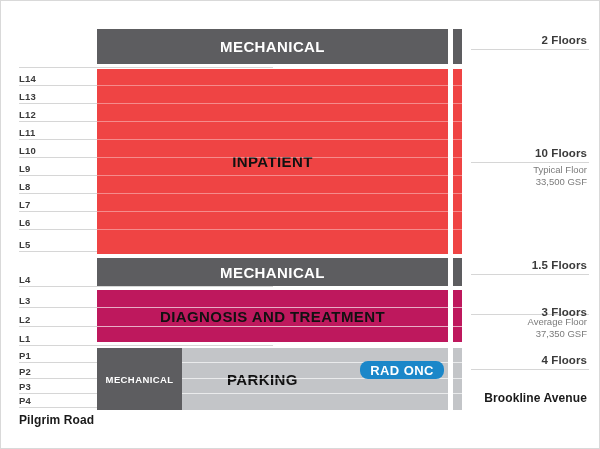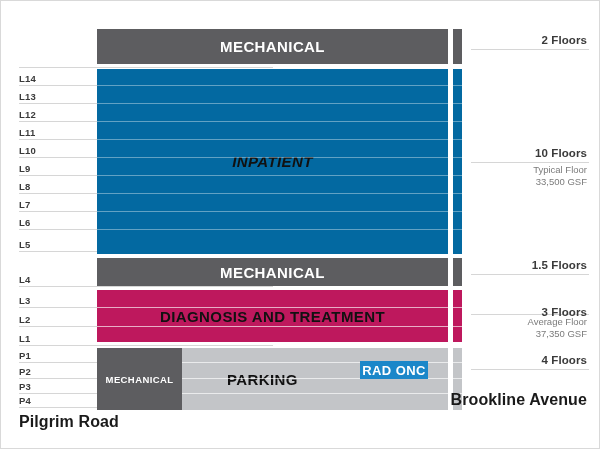--- a/index.html
+++ b/index.html
@@ -54,22 +54,21 @@
     white-space: nowrap;
   }
   .b-mech {
     background: #5d5d60;
   }
   .b-mech .block-label {
     color: #ffffff;
     font-size: 15px;
   }
   .b-inpatient {
-    background: #0369a1;
-    font-style: italic;
+    background: #ef4444;
   }
   .b-inpatient .block-label {
     color: #111111;
     font-size: 15px;
   }
   .b-dt {
     background: #be185d;
   }
   .b-dt .block-label {
     color: #111111;
@@ -129,21 +128,21 @@
     font-size: 9.5px;
     color: #7b7b7b;
     text-align: right;
     white-space: nowrap;
     line-height: 11.5px;
   }
 
   
   .street {
     position: absolute;
-    font-size: 16px;
+    font-size: 12px;
     font-weight: bold;
     color: #1a1a1a;
     white-space: nowrap;
     letter-spacing: 0.1px;
   }
 </style>
 </head>
 <body>
 
 <div id="page">
@@ -259,21 +258,21 @@
   <div class="sliver b-parking" style="left:452px; top:347px; width:9px; height:62px;">
     <div class="plate-line grey" style="left:0; right:0; top:14px;"></div>
     <div class="plate-line grey" style="left:0; right:0; top:30px;"></div>
     <div class="plate-line grey" style="left:0; right:0; top:45px;"></div>
   </div>
 
   <div class="block b-mech b-mech-sm" style="left:96px; top:347px; width:85px; height:62px;">
     <span class="block-label">MECHANICAL</span>
   </div>
 
-  <div class="block b-radonc" style="left:359px; top:360px; width:68px; height:18px;">
+  <div class="block b-radonc" style="left:359px; top:360px; width:84px; height:18px;border-radius:8px;">
     <span class="block-label">RAD ONC</span>
   </div>
 
   <div class="anno-rule" style="left:470px; top:48px; width:118px;"></div>
   <div class="anno-title" style="top:33px;">2 Floors</div>
 
   <div class="anno-rule" style="left:470px; top:161px; width:118px;"></div>
   <div class="anno-title" style="top:146px;">10 Floors</div>
   <div class="anno-sub" style="top:163px;">Typical Floor</div>
   <div class="anno-sub" style="top:175px;">33,500 GSF</div>

